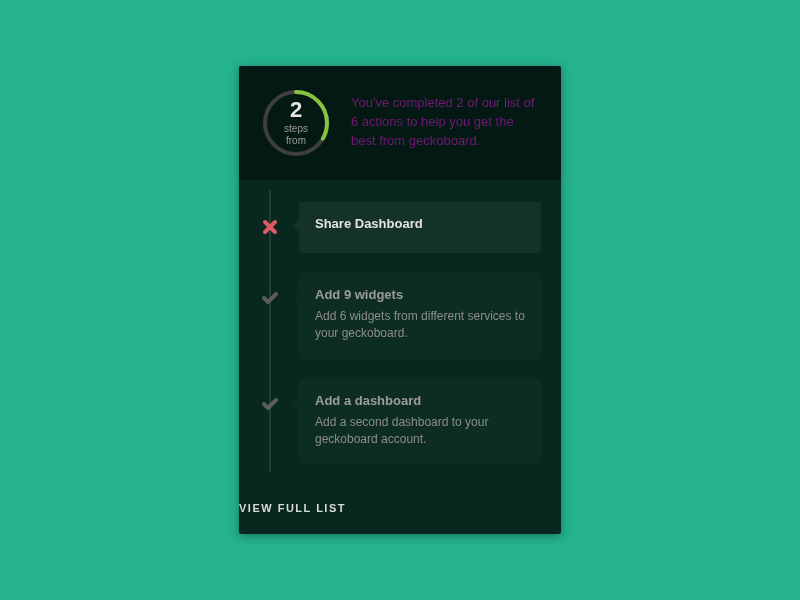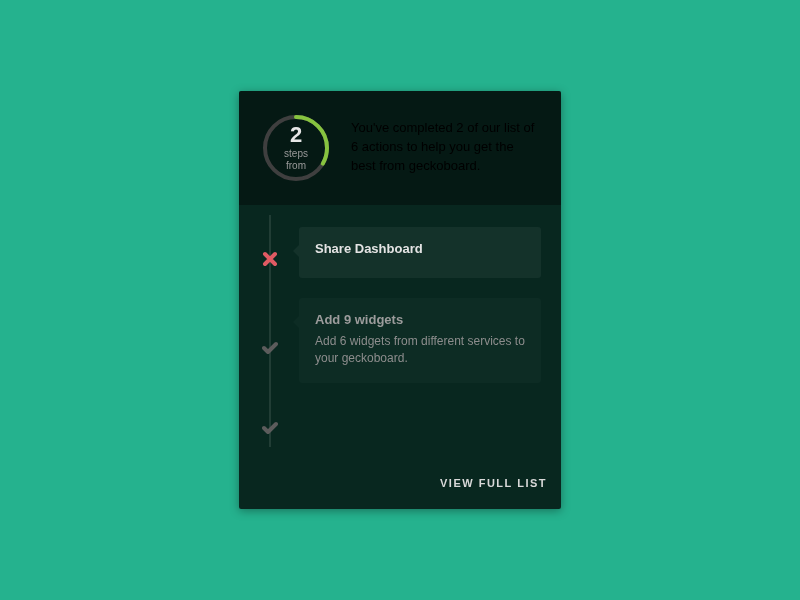--- a/index.html
+++ b/index.html
@@ -35,42 +35,42 @@
   .ring-label {
     position: absolute; inset: 0;
     display: flex; flex-direction: column;
     align-items: center; justify-content: center;
     color: #e6e6e6;
     text-align: center;
   }
   .ring-count { font-size: 22px; font-weight: 600; line-height: 1; }
   .ring-sub { font-size: 10px; color: #9a9a9a; line-height: 1.2; margin-top: 2px; }
   .header-text {
-    color: #000000;
+    color: #701a75;
     font-size: 13px;
     line-height: 1.45;
   }
 
   .timeline {
     position: relative;
     padding: 22px 20px 18px 20px;
   }
   .timeline::before {
     content: "";
     position: absolute;
     left: 30px;
     top: 10px;
     bottom: 10px;
     width: 2px;
     background: rgba(255,255,255,0.10);
   }
   .step {
     position: relative;
     display: flex;
-    align-items: center;
+    align-items: flex-start;
     margin-bottom: 20px;
   }
   .step:last-child { margin-bottom: 0; }
   .step-icon {
     width: 22px; height: 22px;
     flex: 0 0 22px;
     display: flex; align-items: center; justify-content: center;
     margin-top: 14px;
     position: relative;
     z-index: 2;
@@ -102,21 +102,21 @@
   .step-desc {
     color: #8d8d8d;
     font-size: 12px;
     line-height: 1.45;
   }
   .step.done .step-title { color: #9c9c9c; }
   .step.done .step-card { background: rgba(255,255,255,0.025); }
   .step.done .step-card::before { border-right-color: rgba(255,255,255,0.025); }
 
   .footer {
-    text-align: right;
+    text-align: left;
     padding: 16px 14px 18px 0;
   }
   .footer-link {
     color: #d9d9d9;
     font-size: 11px;
     font-weight: 700;
     letter-spacing: 1.5px;
     text-transform: uppercase;
     cursor: pointer;
   }
@@ -165,20 +165,24 @@
         <div class="step-desc">Add 6 widgets from different services to your geckoboard.</div>
       </div>
     </div>
 
     <div class="step done">
       <div class="step-icon">
         <svg width="16" height="16" viewBox="0 0 16 16">
           <path d="M2 8 L6 12 L14 4" fill="none" stroke-width="4" stroke-linecap="round" stroke-linejoin="round" stroke="#5c5c5c"></path>
         </svg>
       </div>
+      <div class="step-card">
+        <div class="step-title">Add a dashboard</div>
+        <div class="step-desc">Add a second dashboard to your geckoboard account.</div>
+      </div>
     </div>
 
   </div>
 
   <div class="footer">
     <span class="footer-link">VIEW FULL LIST</span>
   </div>
 
 </div>
 

